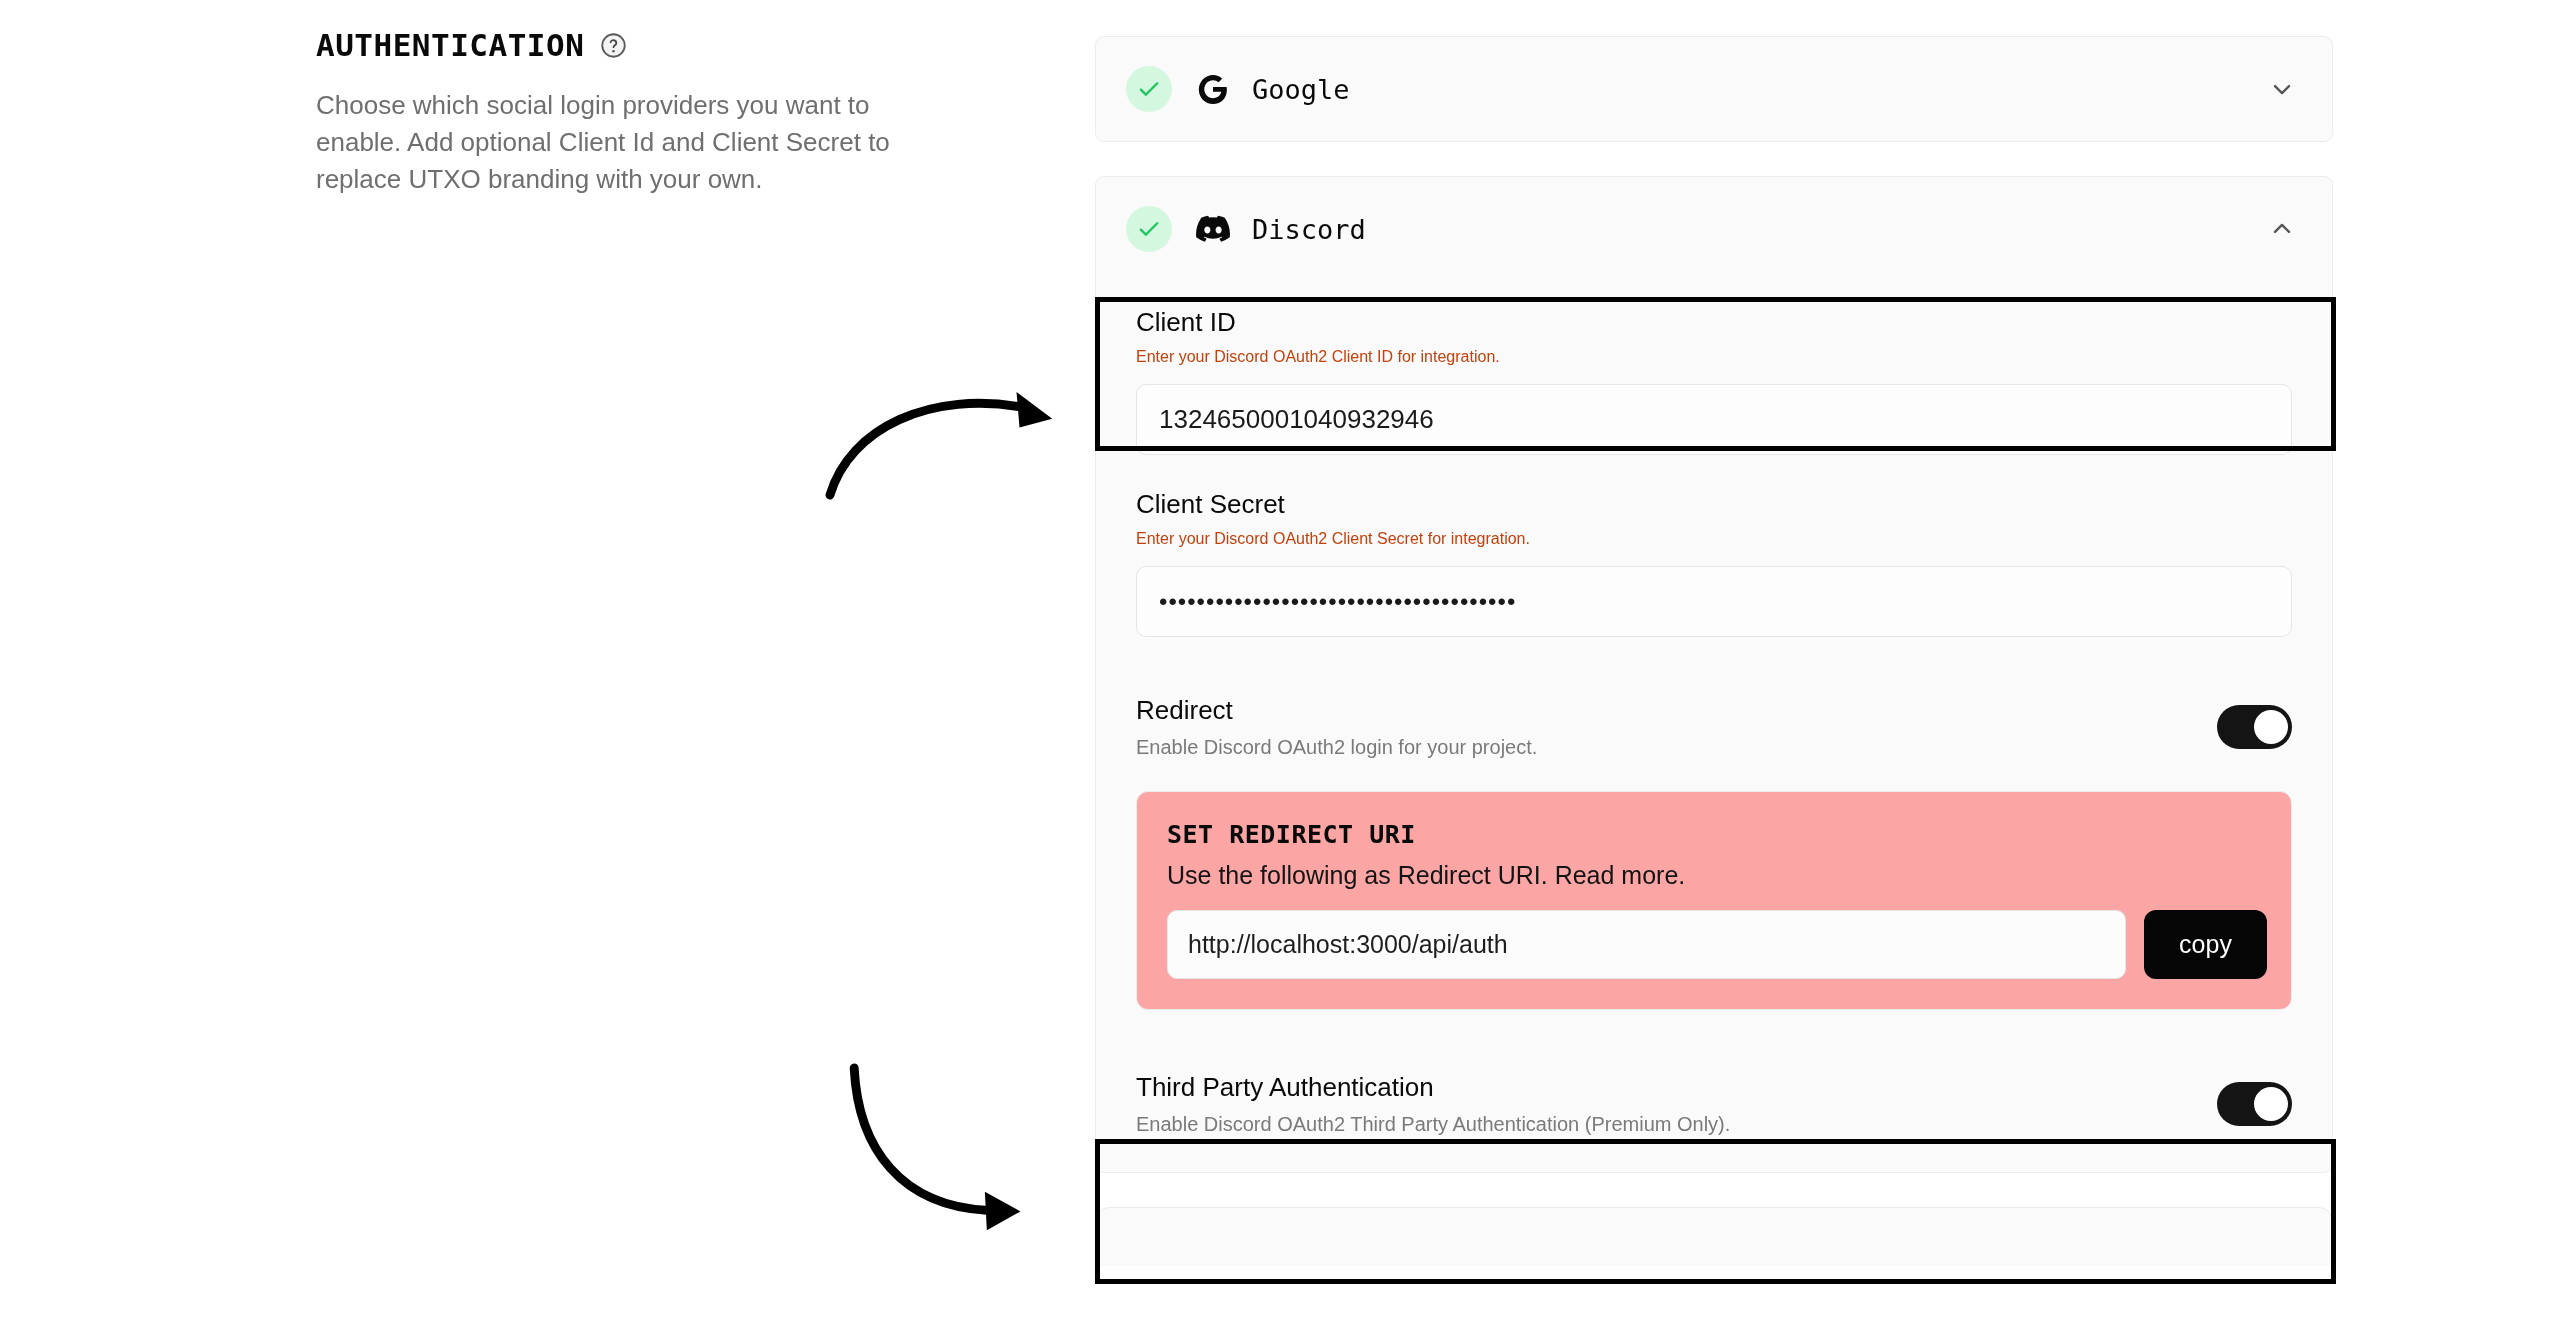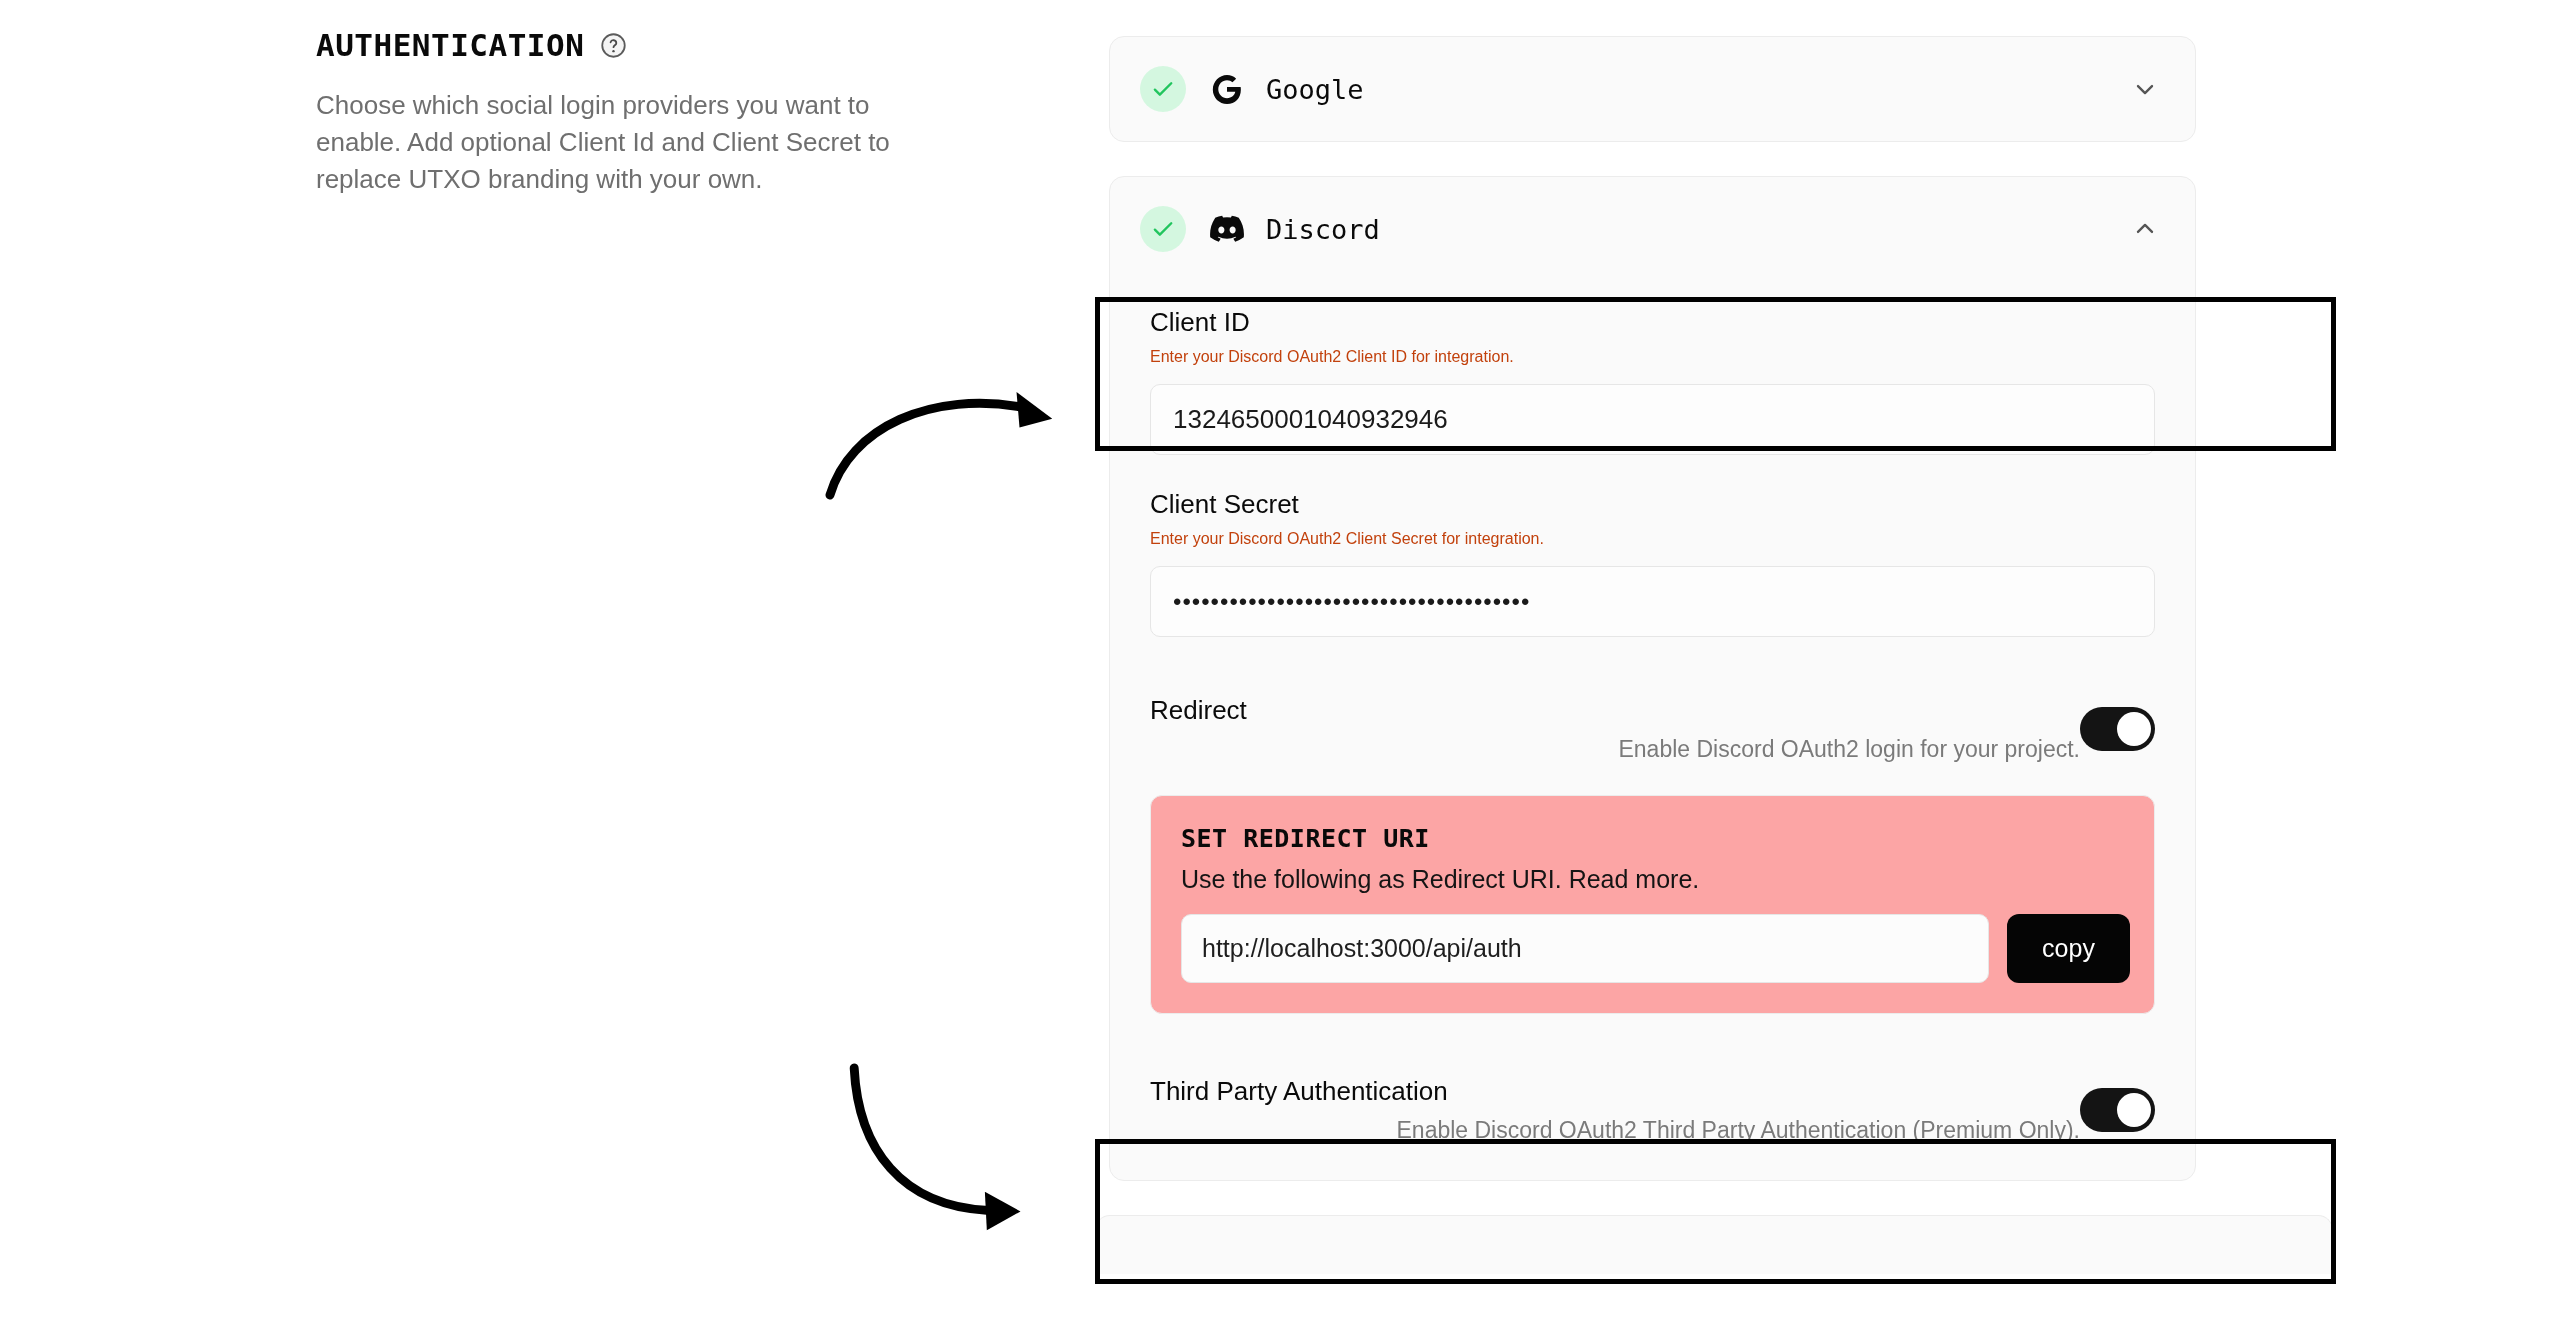--- a/index.html
+++ b/index.html
@@ -61,24 +61,23 @@
   .right-col {
     position: absolute;
     left: 1095px;
     top: 36px;
     width: 1240px;
   }
 
   .provider-card {
     background: #fafafa;
     border: 1px solid #ececec;
-    border-radius: 15px;
-    width: 1087px;
+    border-radius: 9px;
+    width: 1238px;
     overflow: hidden;
-    margin-left: 14px;
   }
 
   .provider-header {
     display: flex;
     align-items: center;
     height: 104px;
     padding: 0 36px 0 30px;
     cursor: pointer;
   }
 
@@ -172,23 +171,22 @@
     align-items: center;
     padding: 28px 40px 28px 40px;
   }
   .toggle-texts { flex: 1 1 auto; }
   .toggle-title {
     font-size: 26px;
     color: #0a0a0a;
     margin-bottom: 10px;
   }
   .toggle-sub {
-    font-size: 23px;
+    font-size: 20px;
     color: #7a7a7a;
-    text-align: right;
   }
 
   .switch {
     flex: 0 0 75px;
     width: 75px;
     height: 44px;
     border-radius: 22px;
     background: #141414;
     position: relative;
     cursor: pointer;

